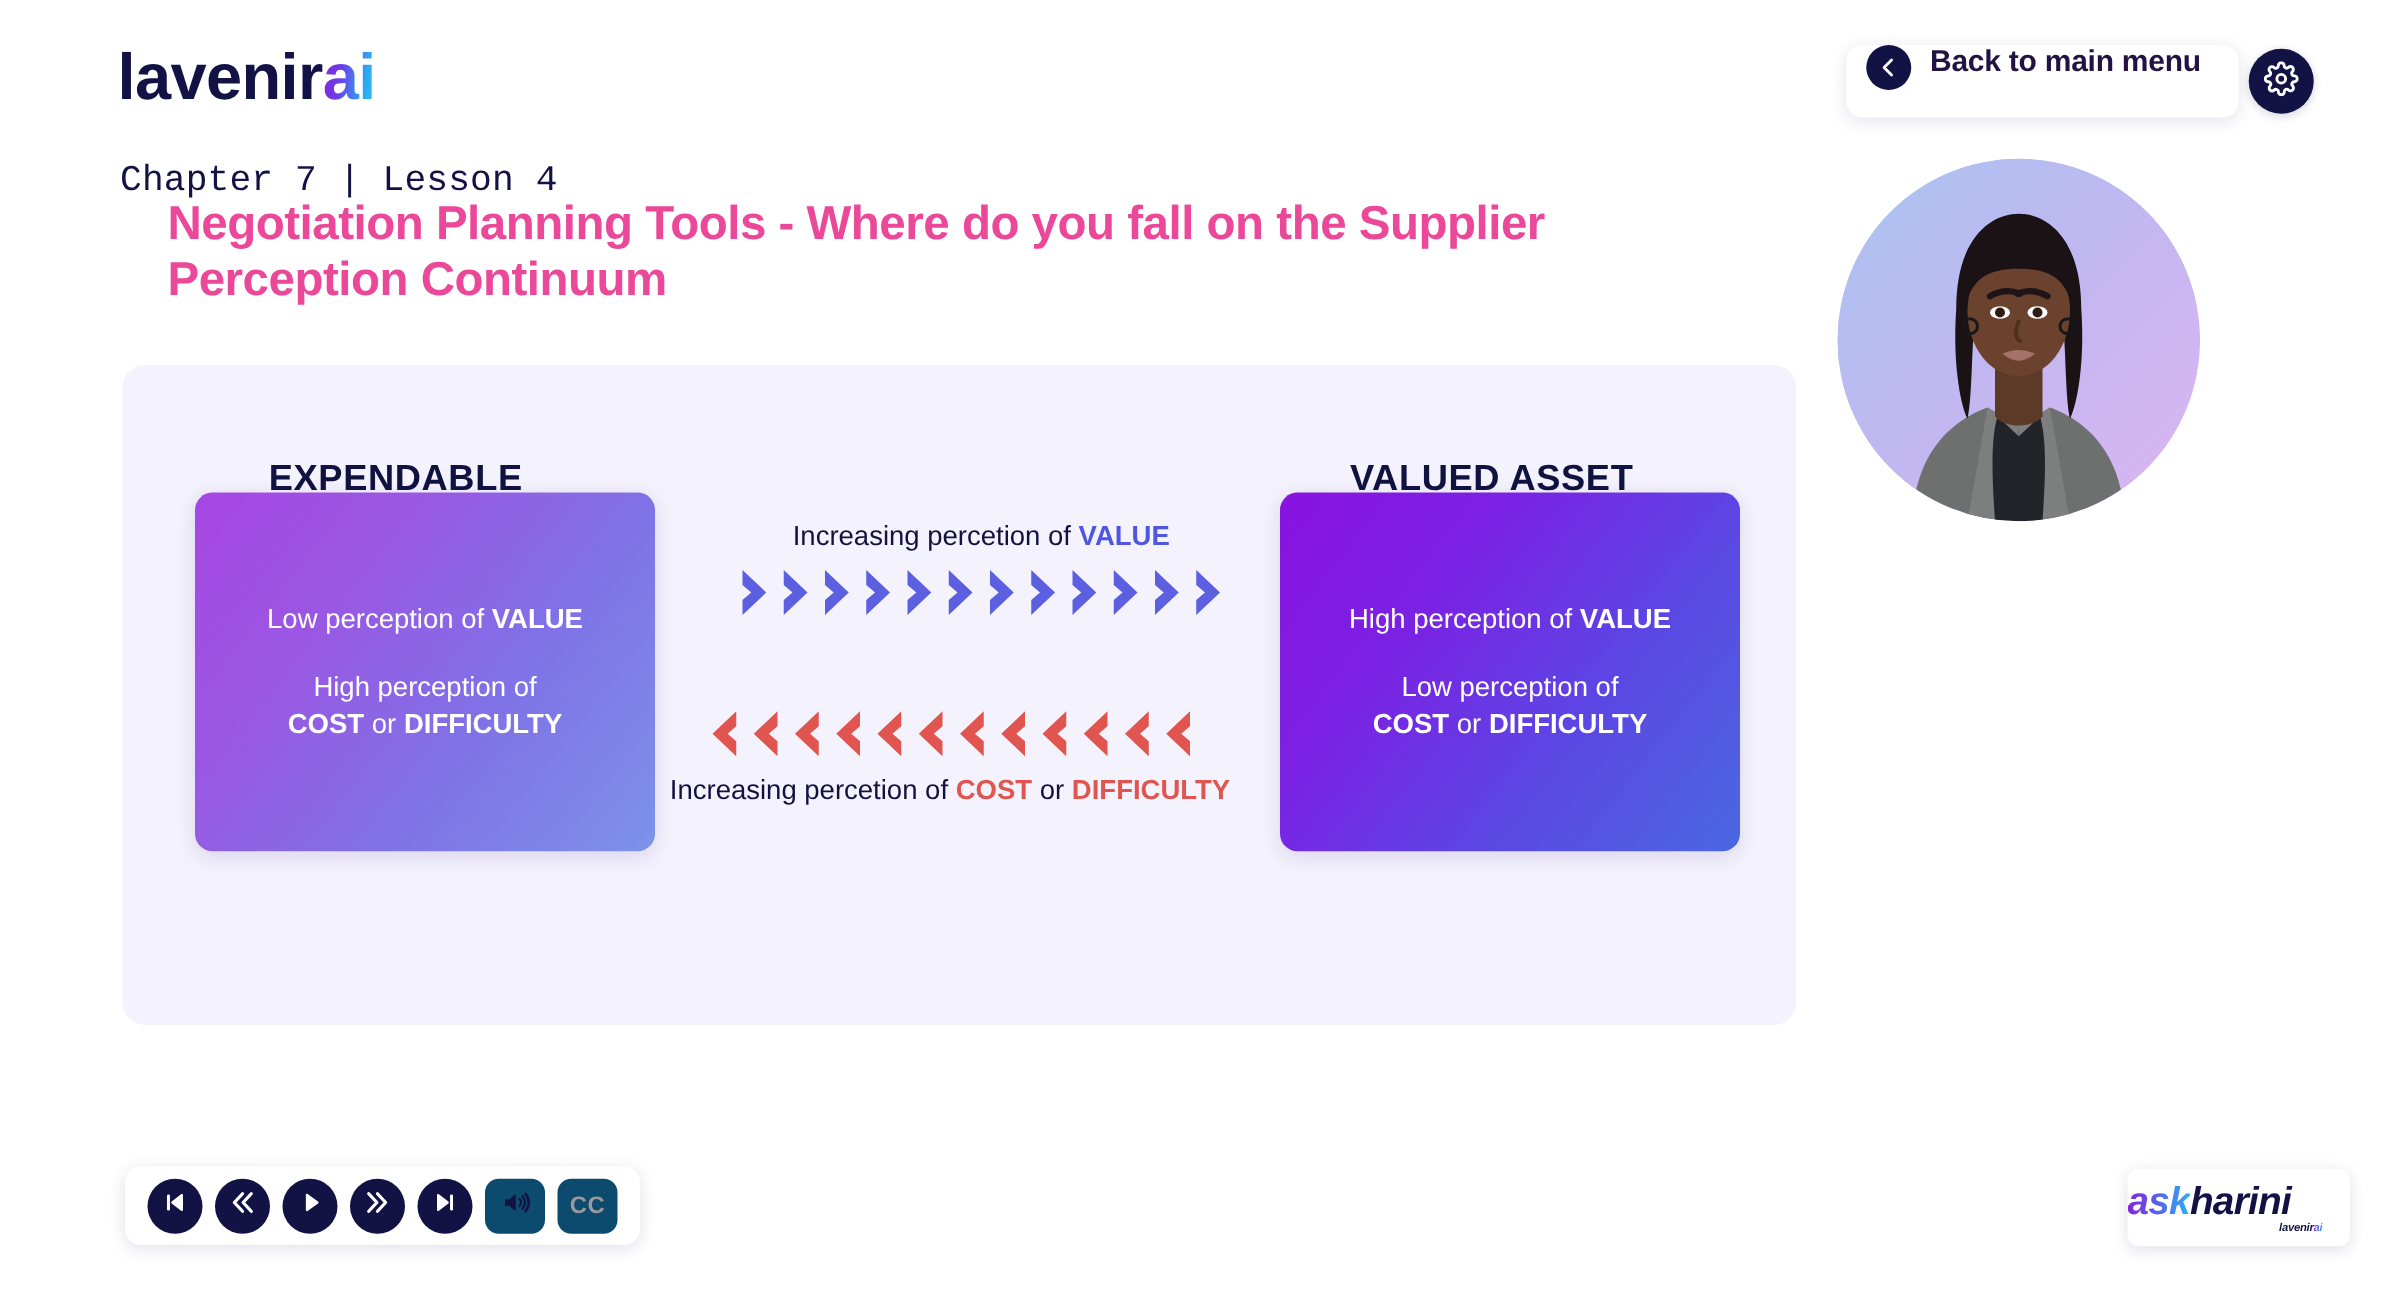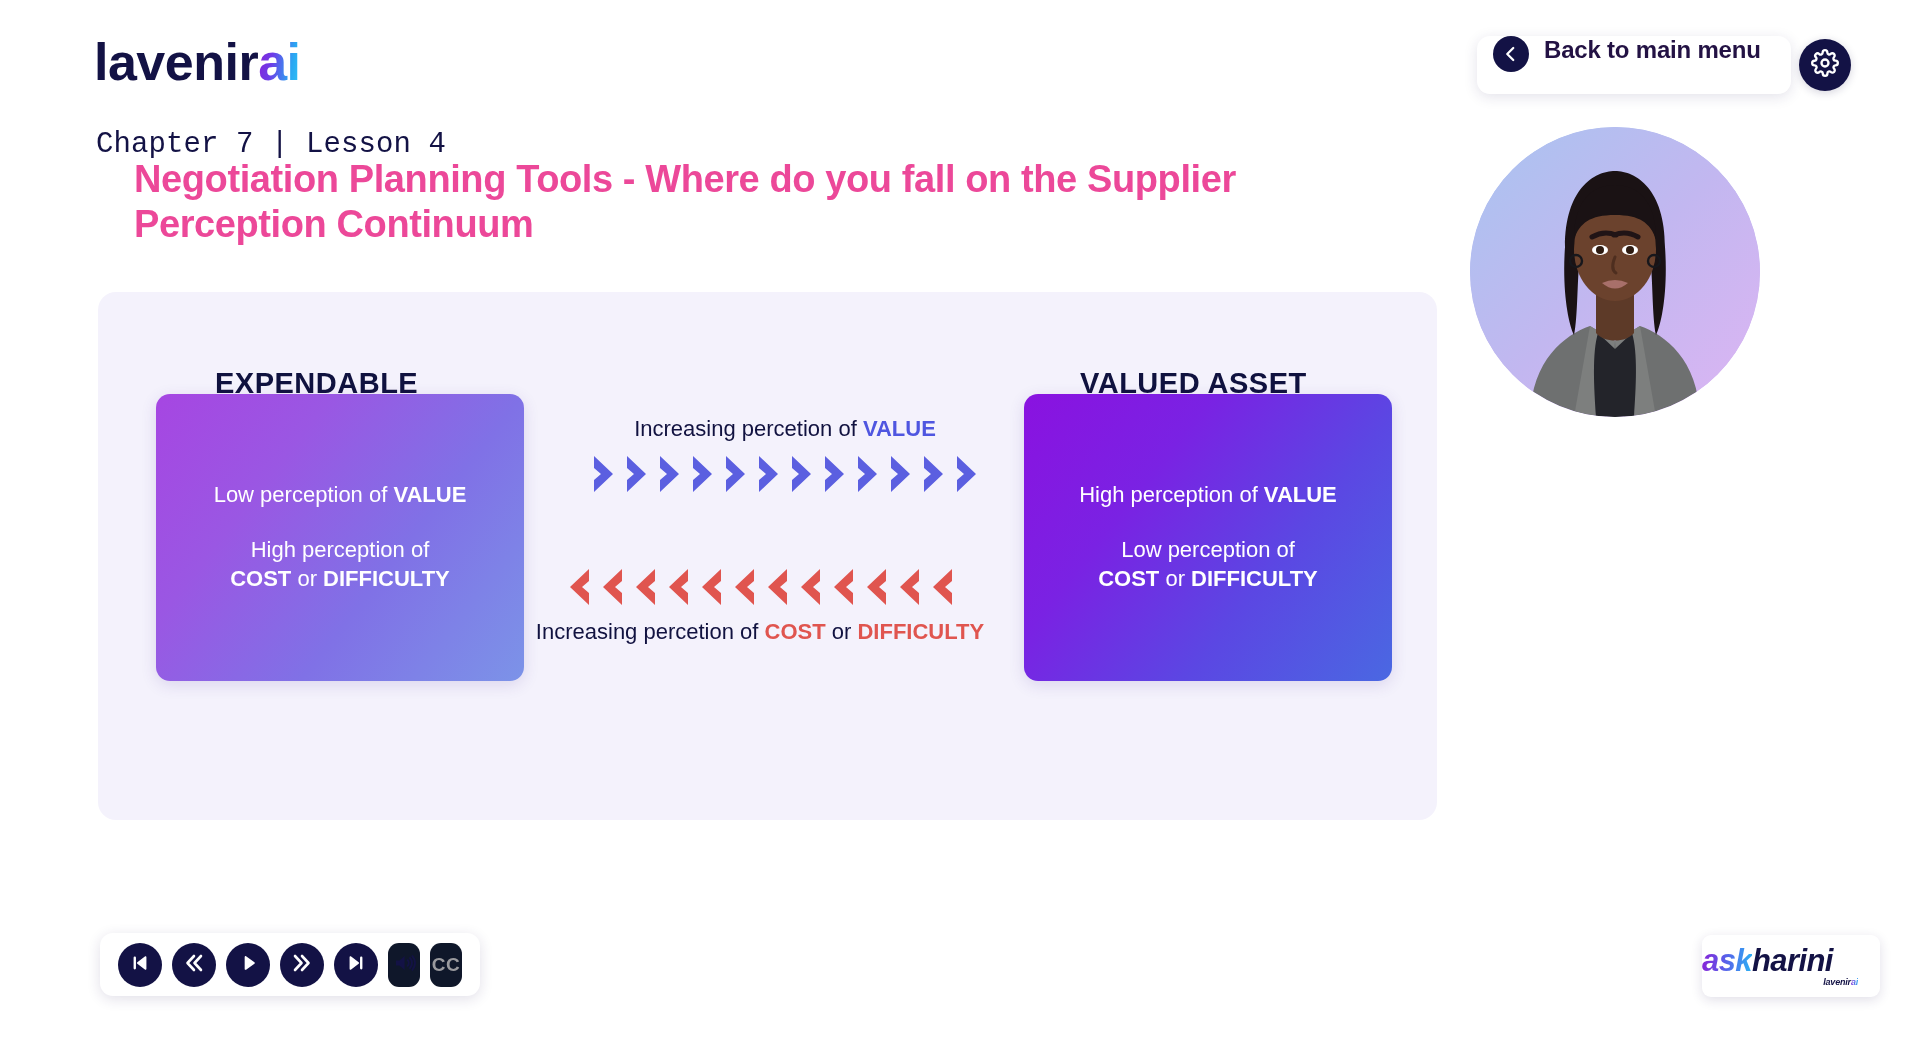--- a/index.html
+++ b/index.html
@@ -217,23 +217,23 @@
   }
   .ctl-circle {
     width: 44px; height: 44px;
     border-radius: 50%;
     background: #131245;
     display: flex; align-items: center; justify-content: center;
     cursor: pointer;
     flex: 0 0 auto;
   }
   .ctl-square {
-    width: 32px; height: 44px;
+    width: 48px; height: 44px;
     border-radius: 11px;
-    background: #0f172a;
+    background: #0c4a6e;
     display: flex; align-items: center; justify-content: center;
     cursor: pointer;
     flex: 0 0 auto;
   }
   .cc-text {
     font-size: 19px;
     font-weight: 700;
     color: #9a9a9e;
     letter-spacing: 0.5px;
   }

